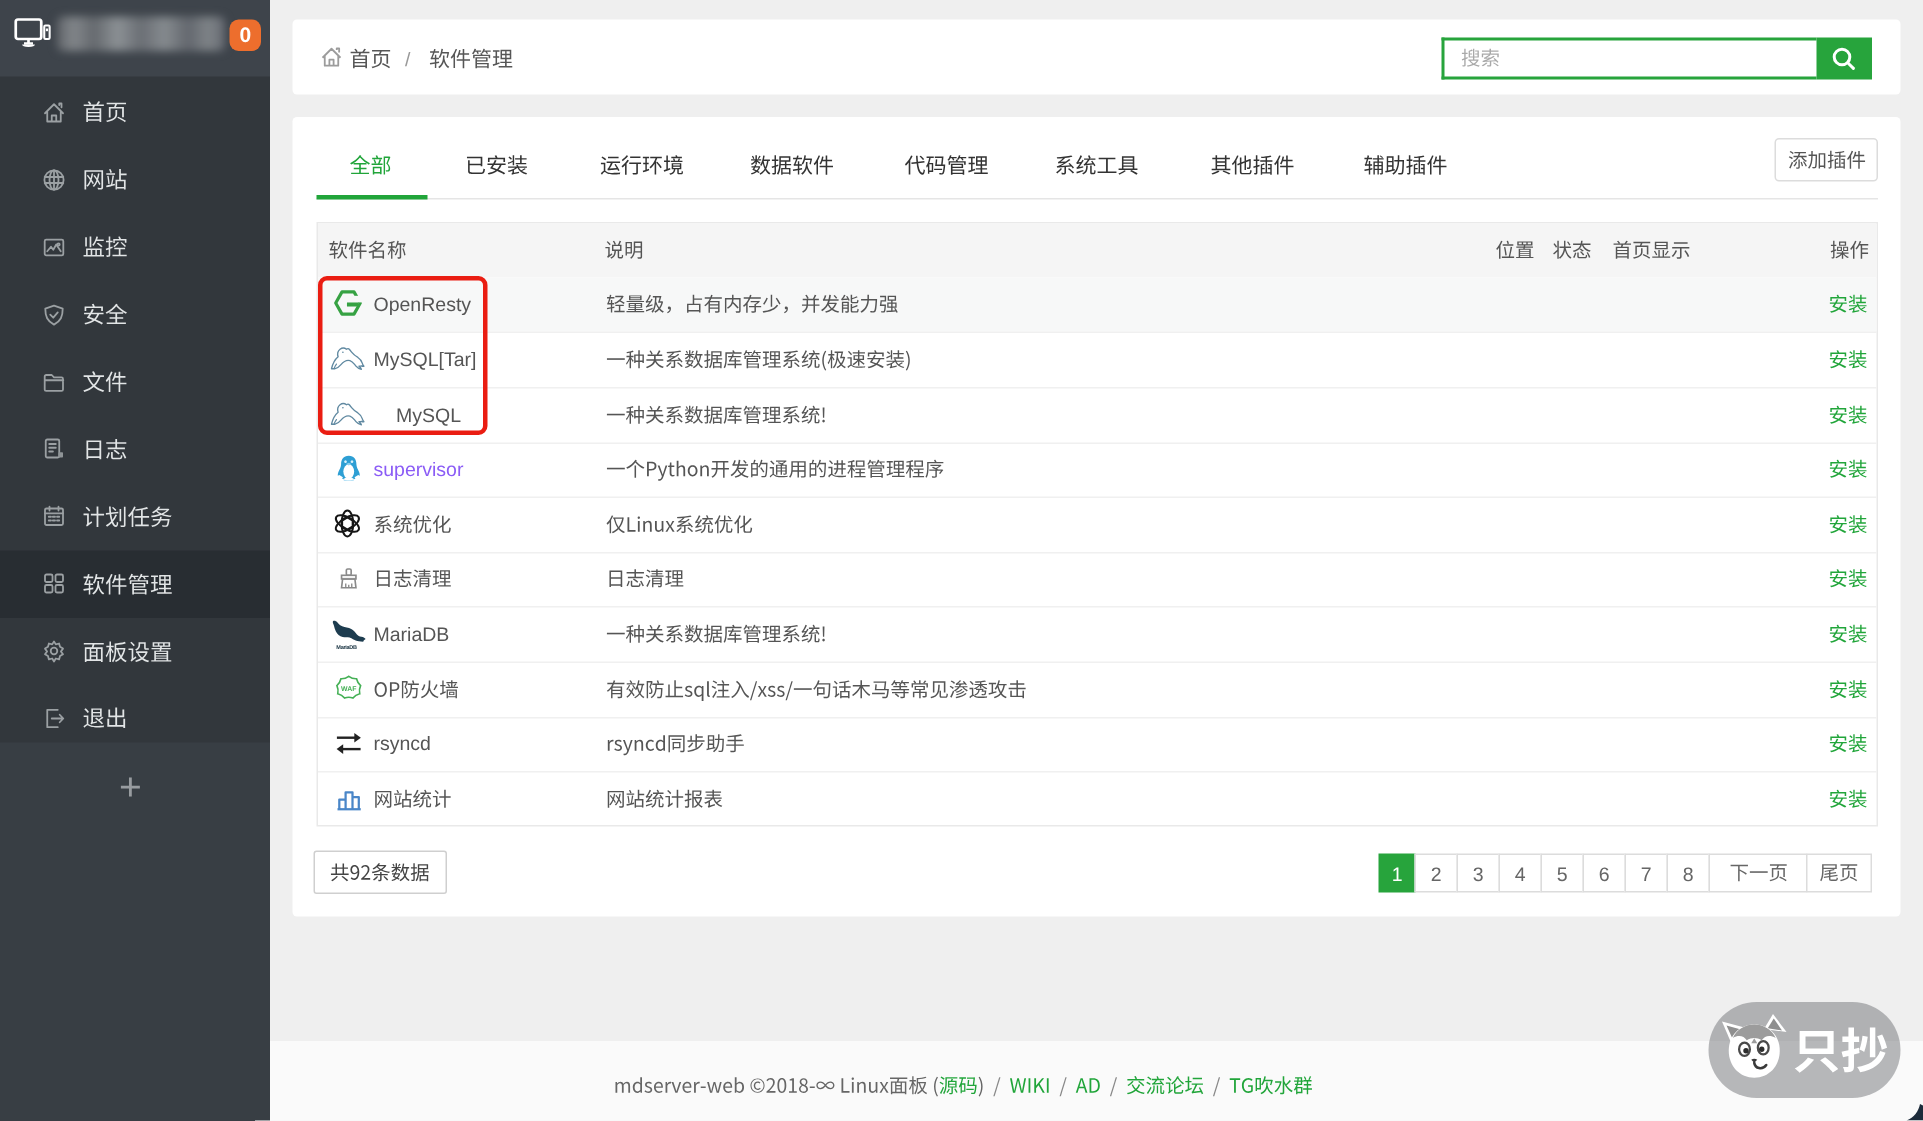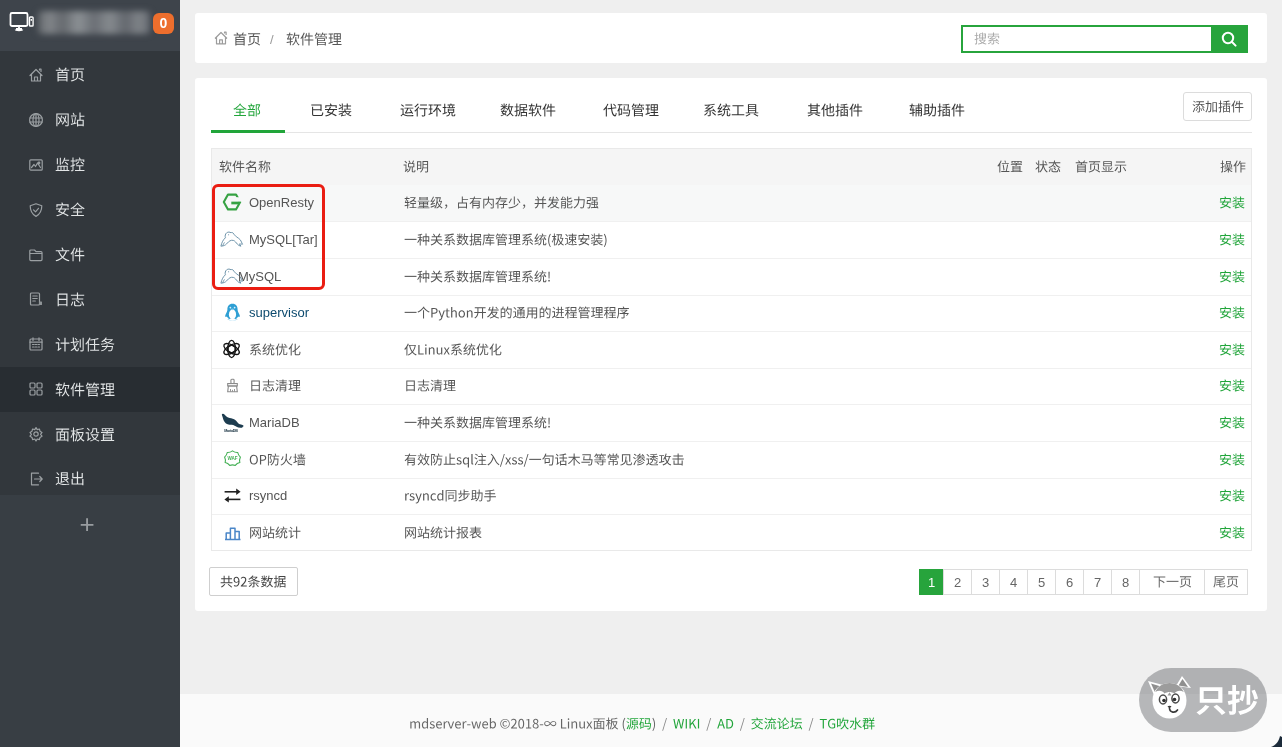--- a/index.html
+++ b/index.html
@@ -641,21 +641,21 @@
 <div style="position:absolute;left:212px;top:257.8px;width:1039px;height:1px;background:#f0f0f0"></div>
 <div style="position:absolute;left:220px;top:266.65px;width:23px;height:18px">
     <svg width="23" height="18" viewBox="0 0 23 18" style="display:block;overflow:visible">
       <g fill="none" stroke="#6089a1" stroke-width="0.9" stroke-linejoin="round" stroke-linecap="round">
         <path d="M1 15.8 C1.8 12.4 3.2 9.6 5.4 7.8 C4.8 5.9 5.3 3.9 6.7 2.8 C8 1.8 9.8 1.9 11 2.8 C11.7 2.3 12.5 2.4 13 3 L14.4 4.8 C15.6 6.3 17 7.4 18.6 8.3 C20 9.2 21 10.5 21.5 12.1 C21.7 12.9 22.1 13.6 22.6 14.2 C22 14.3 21.5 14.2 21 13.9 C20.5 14.2 19.9 14.2 19.3 14.1 C20.1 14.7 20.6 15.4 20.9 16.2 C19.4 15.9 18.2 15.2 17.3 14.1 C16.1 12.8 15.3 11 13.3 10.4 C10.9 9.7 8.8 11.3 7.3 13.1 C6.3 14.3 5.2 15.4 3.4 15.8 Z"></path>
         <path d="M2.8 15.4 c.4-1 .9-1.9 1.5-2.7" stroke-width="0.8"></path>
         <circle cx="8.6" cy="4.8" r="0.55" fill="#6089a1" stroke="none"></circle>
       </g>
     </svg>
   </div>
-<div style="position:absolute;top:267.6px;font:normal 13px 'Liberation Sans',sans-serif;color:#555;line-height:17px;white-space:nowrap;left:238px">MySQL</div>
+<div style="position:absolute;top:267.6px;font:normal 13px 'Liberation Sans',sans-serif;color:#555;line-height:17px;white-space:nowrap;left:264px">MySQL</div>
 <div style="position:absolute;left:404.0px;top:269.5px">
     <svg width="147.2" height="16.9" viewBox="0 0 147.2 16.9" style="display:block;overflow:visible">
       <g transform="translate(0,11.44) scale(0.01300,-0.01300)" fill="#555">
         <use href="#gbw"></use>
         <use href="#gbx" x="1000"></use>
         <use href="#gby" x="2000"></use>
         <use href="#gam" x="3000"></use>
         <use href="#gai" x="4000"></use>
         <use href="#gaj" x="5000"></use>
         <use href="#gbz" x="6000"></use>
@@ -683,21 +683,21 @@
         <ellipse cx="9.5" cy="11.4" rx="3.6" ry="4.9" fill="#fff"></ellipse>
         <path d="M6.4 4.6 c.4-.9 1.1-1.1 1.6-.5 c.4.5.3 1.1-.2 1.4 c-.6.3-1.2 0-1.4-.9Z" fill="#d9f0fb"></path>
         <path d="M12.6 4.6 c-.4-.9-1.1-1.1-1.6-.5 c-.4.5-.3 1.1.2 1.4 c.6.3 1.2 0 1.4-.9Z" fill="#d9f0fb"></path>
         <path d="M7.7 6.3 L9.5 7.3 L11.3 6.3 L9.5 5.5 Z" fill="#8fd0ee"></path>
         <path d="M3.2 13.6 c-1.9.9-2.9 2.4-1.2 3.1 c1.3.5 3.4.2 3.6-1.5 Z" fill="#fff"></path>
         <path d="M15.8 13.6 c1.9.9 2.9 2.4 1.2 3.1 c-1.3.5-3.4.2-3.6-1.5 Z" fill="#fff"></path>
         <path d="M5.6 16.4 c2.2 1.1 5.6 1.1 7.8 0 l-.8 1.2 h-6.2 Z" fill="#b7e2f6"></path>
       </g>
     </svg>
   </div>
-<div style="position:absolute;top:304.3px;font:normal 13px 'Liberation Sans',sans-serif;color:#0c4a6e;line-height:17px;white-space:nowrap;left:249.0px">supervisor</div>
+<div style="position:absolute;top:304.3px;font:normal 13px 'Liberation Sans',sans-serif;color:#8b5cf6;line-height:17px;white-space:nowrap;left:249.0px">supervisor</div>
 <div style="position:absolute;left:404.0px;top:306.1px">
     <svg width="225.6" height="16.9" viewBox="0 0 225.6 16.9" style="display:block;overflow:visible">
       <g transform="translate(0,11.44) scale(0.01300,-0.01300)" fill="#555">
         <use href="#gbw"></use>
         <use href="#gcf" x="1000"></use>
         <use href="#gcg" x="2000"></use>
         <use href="#gch" x="2633"></use>
         <use href="#gci" x="3154"></use>
         <use href="#gcj" x="3531"></use>
         <use href="#gck" x="4138"></use>

